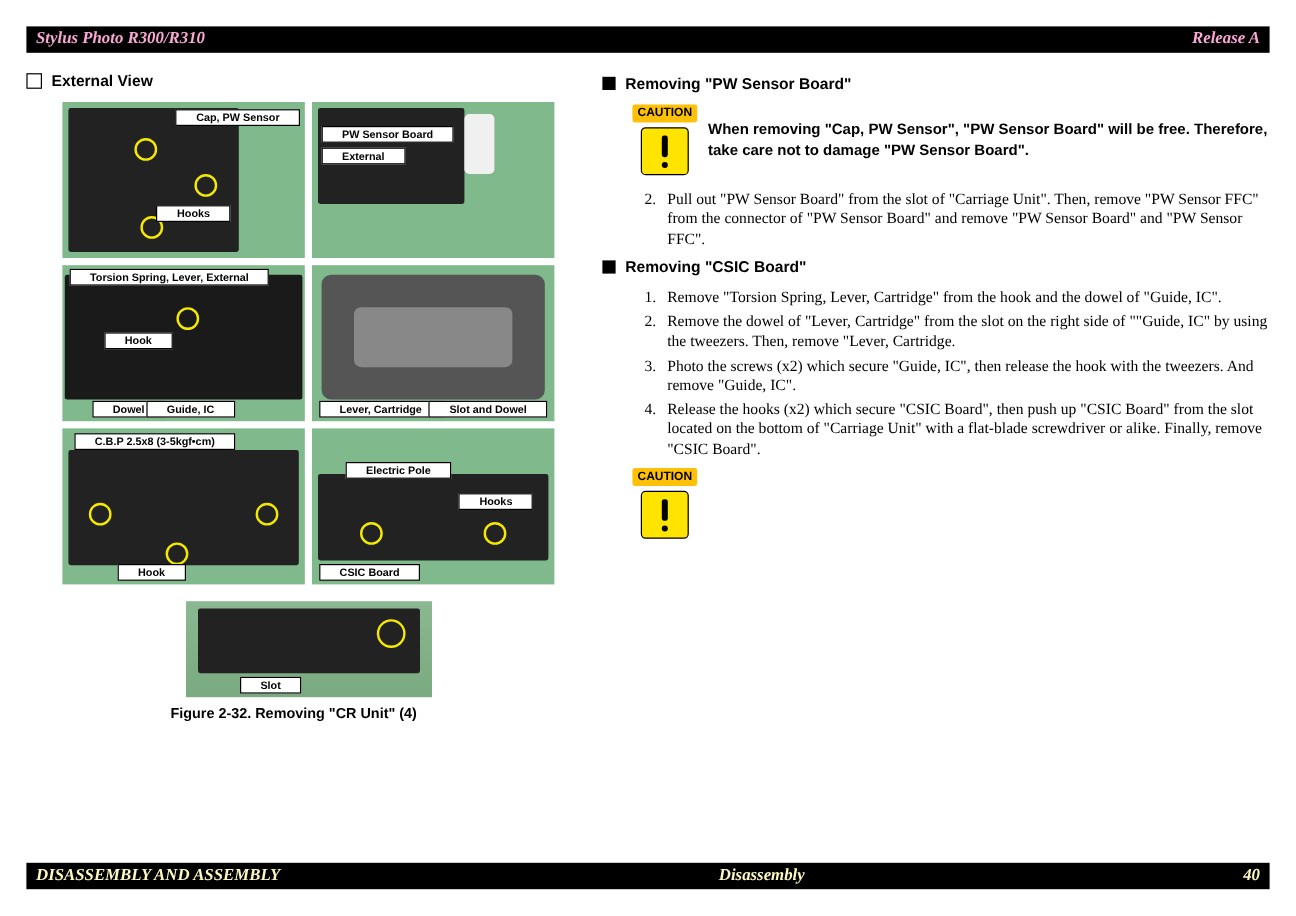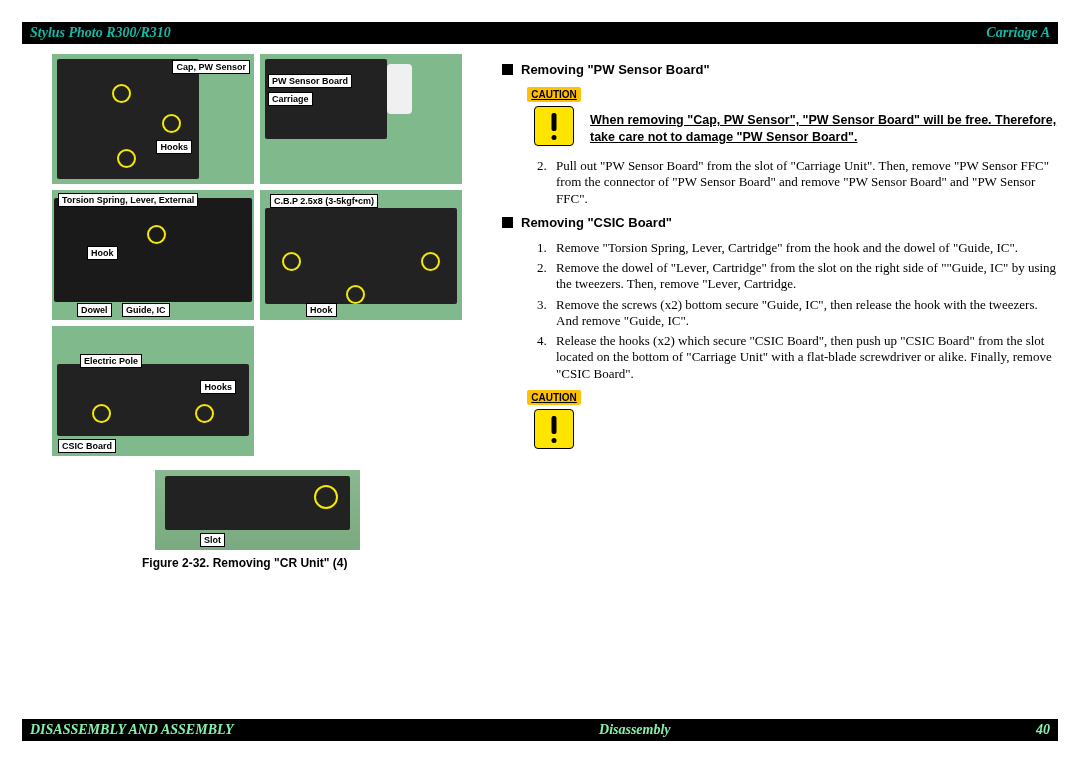--- a/index.html
+++ b/index.html
@@ -8,32 +8,32 @@
     width: 1080px;
     height: 763px;
     font-family: "Times New Roman", Times, serif;
     background: white;
     position: relative;
     font-size: 13px;
     color: #000;
   }
   .header-bar {
     background: #000;
-    color: #14b8a6;
+    color: #f9a8d4;
     display: flex;
     justify-content: space-between;
     padding: 3px 8px;
     font-style: italic;
     font-weight: bold;
     font-size: 14px;
     margin: 22px 22px 0 22px;
   }
   .footer-bar {
     background: #000;
-    color: #86efac;
+    color: #fef9c3;
     display: flex;
     justify-content: space-between;
     padding: 3px 8px;
     font-style: italic;
     font-weight: bold;
     font-size: 14px;
     margin: 0 22px;
     position: absolute;
     bottom: 22px;
     left: 0;
@@ -94,21 +94,21 @@
     height: 80px;
     background: linear-gradient(#8ab890, #7aaa80);
   }
   .photo-label {
     position: absolute;
     background: #fff;
     border: 1px solid #000;
     font-family: Arial, sans-serif;
     font-size: 9px;
     font-weight: bold;
-    padding: 1px 3px;
+    padding: 1px 16px;
     white-space: nowrap;
     z-index: 2;
   }
   .dark-box {
     position: absolute;
     background: #222;
     border-radius: 2px;
   }
   .yel-circle {
     position: absolute;
@@ -130,22 +130,21 @@
   }
   ol li {
     margin-bottom: 4px;
     line-height: 1.25;
     padding-left: 6px;
   }
   .caution-box {
     display: flex;
     gap: 14px;
     margin: 8px 0 12px 30px;
-    align-items: flex-end;
-    text-decoration: underline;
+    align-items: center;
   }
   .caution-badge {
     background: #ffc107;
     color: #000;
     font-family: Arial, sans-serif;
     font-weight: bold;
     font-size: 10px;
     padding: 2px 4px;
     border-radius: 2px;
     text-align: center;
@@ -198,53 +197,63 @@
     font-size: 12.5px;
     line-height: 1.35;
     flex: 1;
   }
 </style>
 </head>
 <body>
 
 <div class="header-bar">
   <span>Stylus Photo R300/R310</span>
-  <span>Carriage A</span>
+  <span>Release A</span>
 </div>
 
 <div class="content">
   <div class="left-col">
+    <div class="section-head">
+      <span class="marker-box"></span>
+      <span>External View</span>
+    </div>
 
     <div class="fig-grid">
 
       <div class="photo">
         <div class="dark-box" style="left:5px;top:5px;right:55px;bottom:5px;"></div>
         <div class="photo-label" style="top:6px;right:4px;">Cap, PW Sensor</div>
         <div class="photo-label" style="top:86px;right:62px;">Hooks</div>
         <div class="yel-circle" style="left:60px;top:30px;"></div>
         <div class="yel-circle" style="left:110px;top:60px;"></div>
         <div class="yel-circle" style="left:65px;top:95px;"></div>
       </div>
 
       <div class="photo">
         <div class="dark-box" style="left:5px;top:5px;right:75px;bottom:45px;"></div>
         <div class="photo-label" style="top:20px;left:8px;">PW Sensor Board</div>
-        <div class="photo-label" style="top:38px;left:8px;">Carriage</div>
+        <div class="photo-label" style="top:38px;left:8px;">External</div>
         <div style="position:absolute;right:50px;top:10px;width:25px;height:50px;background:#f0f0f0;border-radius:4px;"></div>
       </div>
 
       <div class="photo">
         <div class="dark-box" style="left:2px;top:8px;right:2px;bottom:18px;background:#1a1a1a;"></div>
         <div class="photo-label" style="top:3px;left:6px;">Torsion Spring, Lever, External</div>
         <div class="photo-label" style="top:56px;left:35px;">Hook</div>
         <div class="photo-label" style="bottom:3px;left:25px;">Dowel</div>
         <div class="photo-label" style="bottom:3px;left:70px;">Guide, IC</div>
         <div class="yel-circle" style="left:95px;top:35px;"></div>
       </div>
 
+      <div class="photo">
+        <div class="dark-box" style="left:8px;top:8px;right:8px;bottom:18px;background:#555;border-radius:8px;"></div>
+        <div class="dark-box" style="left:35px;top:35px;right:35px;bottom:45px;background:#888;border-radius:6px;"></div>
+        <div class="photo-label" style="bottom:3px;left:6px;">Lever, Cartridge</div>
+        <div class="photo-label" style="bottom:3px;right:6px;">Slot and Dowel</div>
+      </div>
 
       <div class="photo">
         <div class="dark-box" style="left:5px;top:18px;right:5px;bottom:16px;"></div>
         <div class="photo-label" style="top:4px;left:10px;">C.B.P 2.5x8 (3-5kgf•cm)</div>
         <div class="photo-label" style="bottom:3px;left:46px;">Hook</div>
         <div class="yel-circle" style="left:22px;top:62px;"></div>
         <div class="yel-circle" style="right:22px;top:62px;"></div>
         <div class="yel-circle" style="left:86px;top:95px;"></div>
       </div>
 
@@ -288,21 +297,21 @@
       <li>Pull out "PW Sensor Board" from the slot of "Carriage Unit". Then, remove "PW Sensor FFC" from the connector of "PW Sensor Board" and remove "PW Sensor Board" and "PW Sensor FFC".</li>
     </ol>
 
     <div class="section-head">
       <span class="marker-square"></span>
       <span>Removing "CSIC Board"</span>
     </div>
     <ol start="1">
       <li>Remove "Torsion Spring, Lever, Cartridge" from the hook and the dowel of "Guide, IC".</li>
       <li>Remove the dowel of "Lever, Cartridge" from the slot on the right side of ""Guide, IC" by using the tweezers. Then, remove "Lever, Cartridge.</li>
-      <li>Remove the screws (x2) bottom secure "Guide, IC", then release the hook with the tweezers. And remove "Guide, IC".</li>
+      <li>Photo the screws (x2) which secure "Guide, IC", then release the hook with the tweezers. And remove "Guide, IC".</li>
       <li>Release the hooks (x2) which secure "CSIC Board", then push up "CSIC Board" from the slot located on the bottom of "Carriage Unit" with a flat-blade screwdriver or alike. Finally, remove "CSIC Board".</li>
     </ol>
 
     <div class="caution-box">
       <div class="caution-left">
         <div class="caution-badge">CAUTION</div>
         <div class="caution-icon">
             <span class="bang"></span>
           </div>
       </div>

